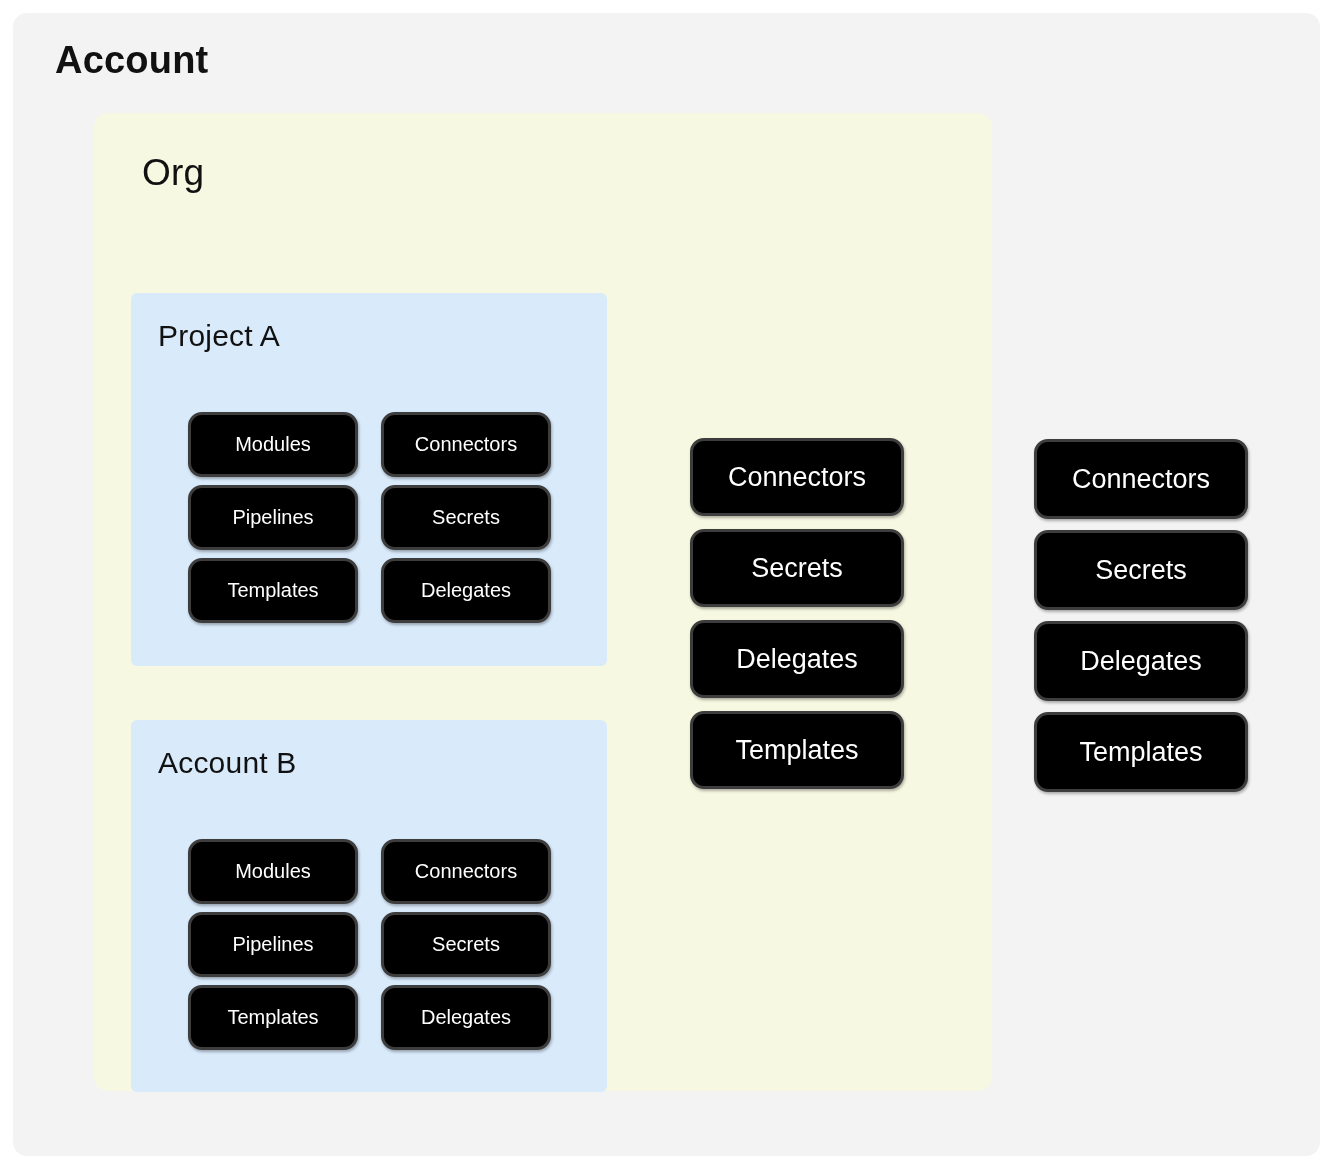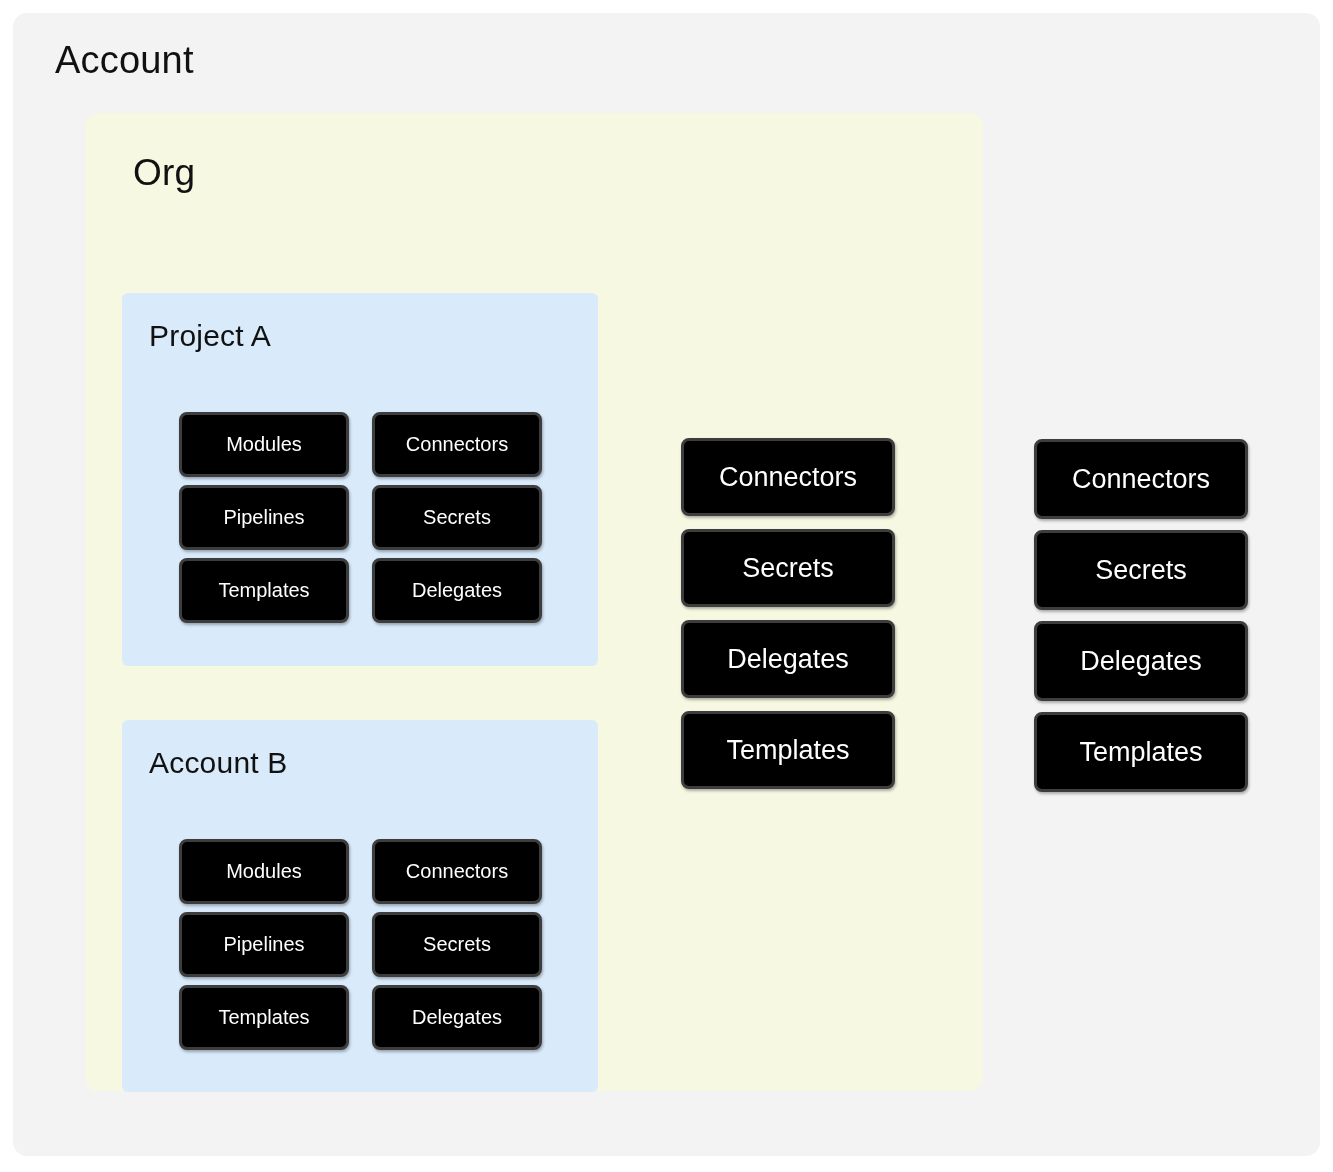--- a/index.html
+++ b/index.html
@@ -16,24 +16,24 @@
     width: 1307px; height: 1143px;
     background: var(--account-bg, #f3f3f4);
     border-radius: 14px;
   }
   .scope-title {
     position: absolute;
     color: var(--title-text, #111111);
     letter-spacing: 0.2px;
     white-space: nowrap;
   }
-  .account-title { left: 42px; top: 26px; font-size: 38px; }
+  .account-title { left: 42px; top: 26px; font-size: 38px; font-weight: bold; }
   .org-container {
     position: absolute;
-    left: 72px; top: 100px;
+    left: 81px; top: 100px;
     width: 898px; height: 978px;
     background: var(--org-bg, #f7f8e2);
     border-radius: 14px;
   }
   .org-title { left: 48px; top: 39px; font-size: 37px; }
   .project-container {
     position: absolute;
     left: 37px;
     width: 476px; height: 373px;
     background: var(--project-bg, #d9eafb);
@@ -46,21 +46,21 @@
   .project-grid {
     position: absolute;
     left: 57px; top: 119px;
     display: grid;
     grid-template-columns: 170px 170px;
     gap: 8px 23px;
   }
   .pill {
     background: var(--button-bg, #000000);
     border: 3px solid var(--button-border, #3d3d3d);
-    border-radius: 8px;
+    border-radius: 14px;
     color: var(--button-text, #ffffff);
     display: flex;
     align-items: center;
     justify-content: center;
     box-shadow: 1px 2px 3px rgba(0,0,0,0.30);
     white-space: nowrap;
   }
   .project-grid .pill {
     width: 170px; height: 65px;
     font-size: 20px;

